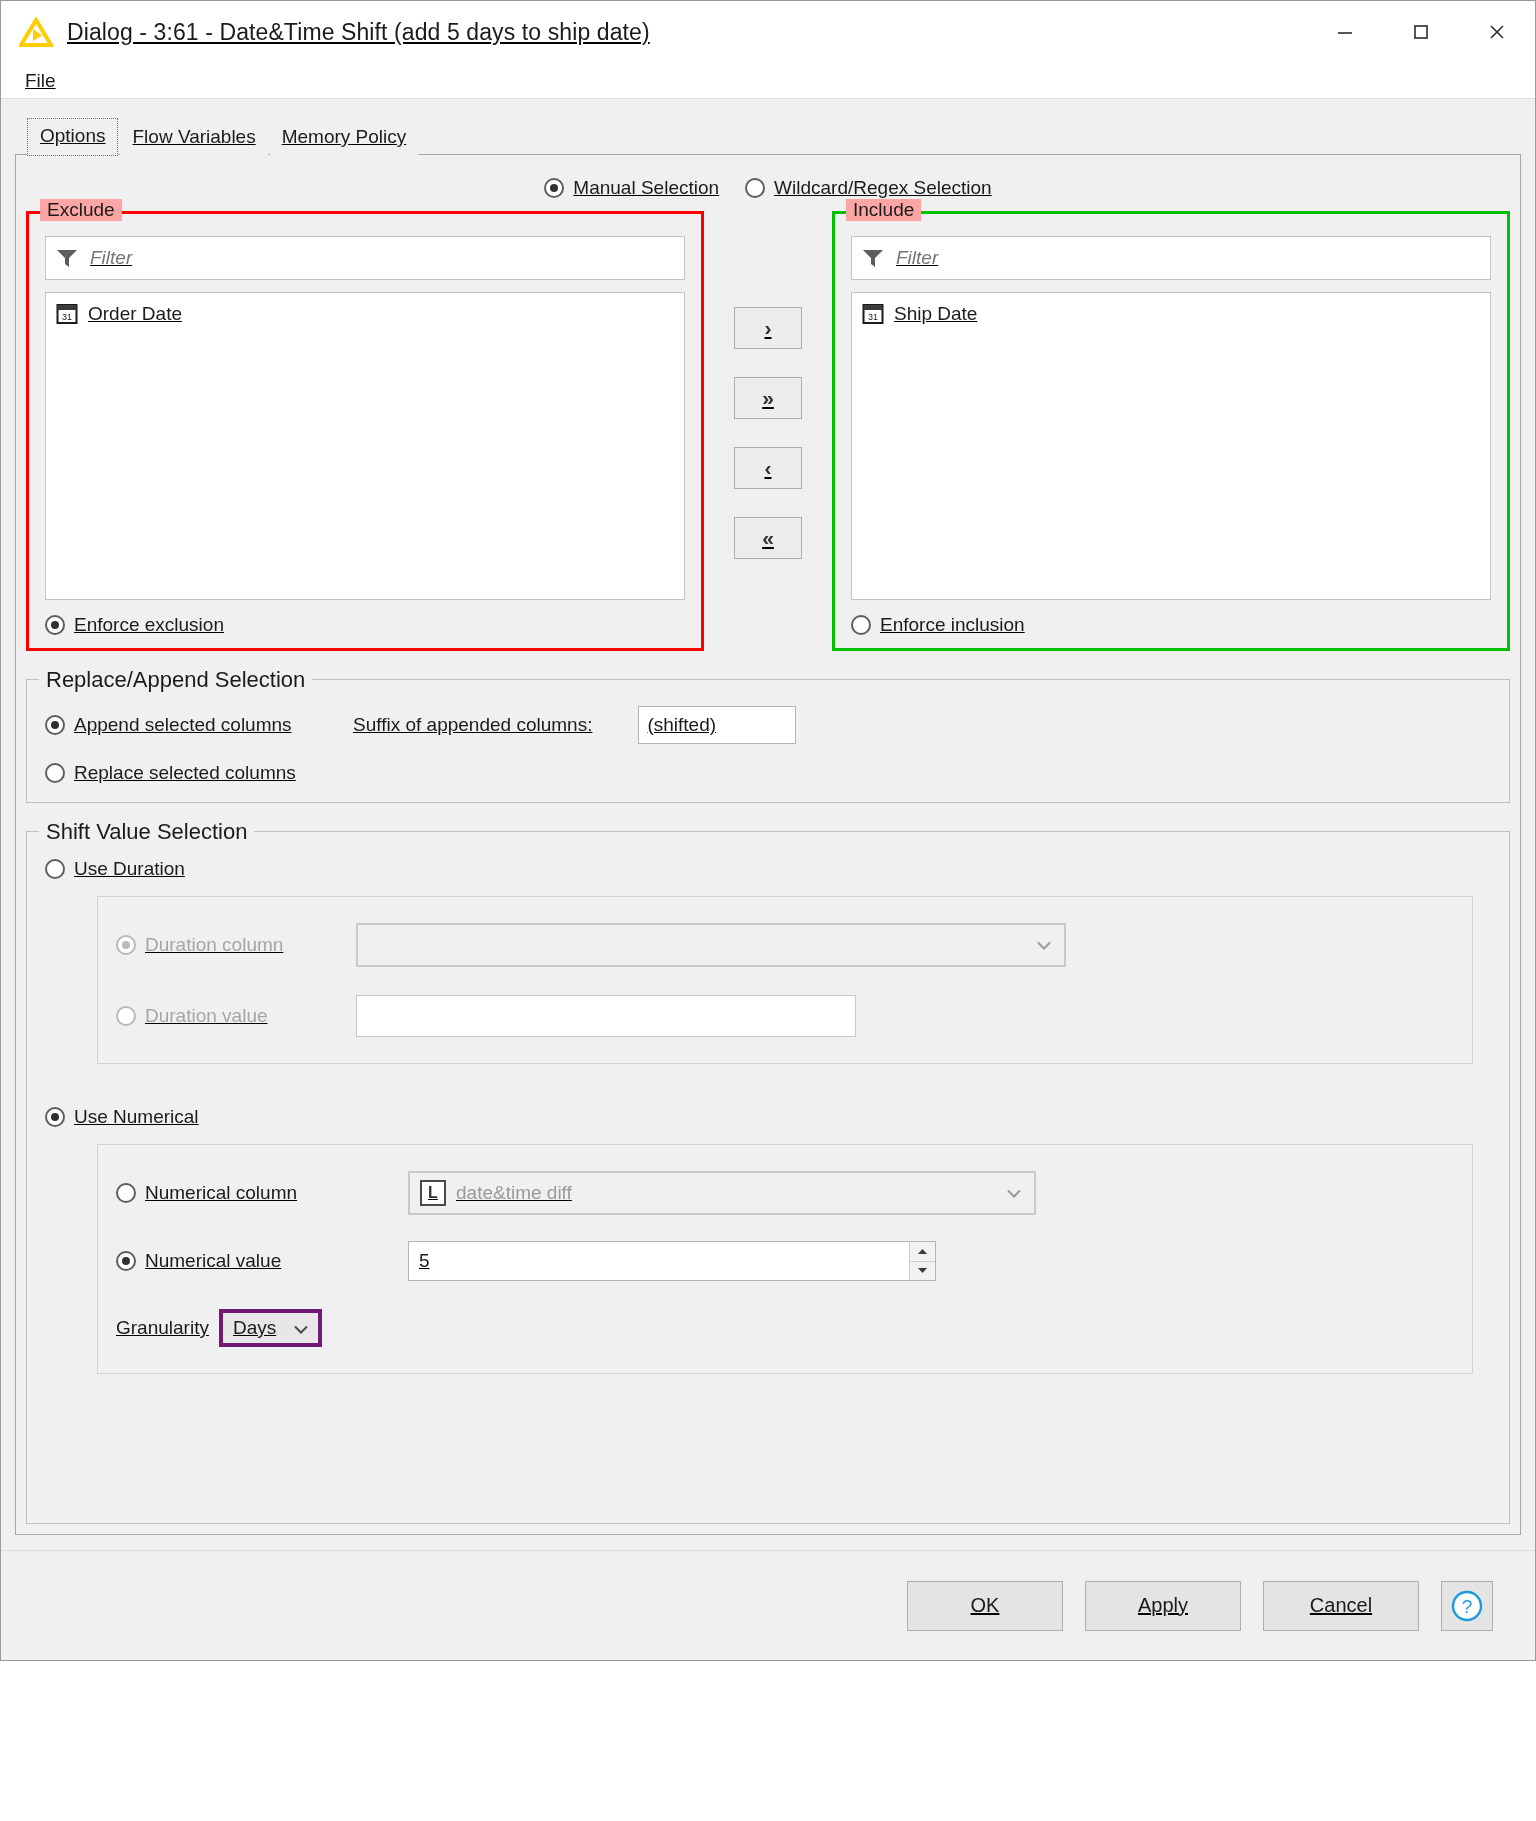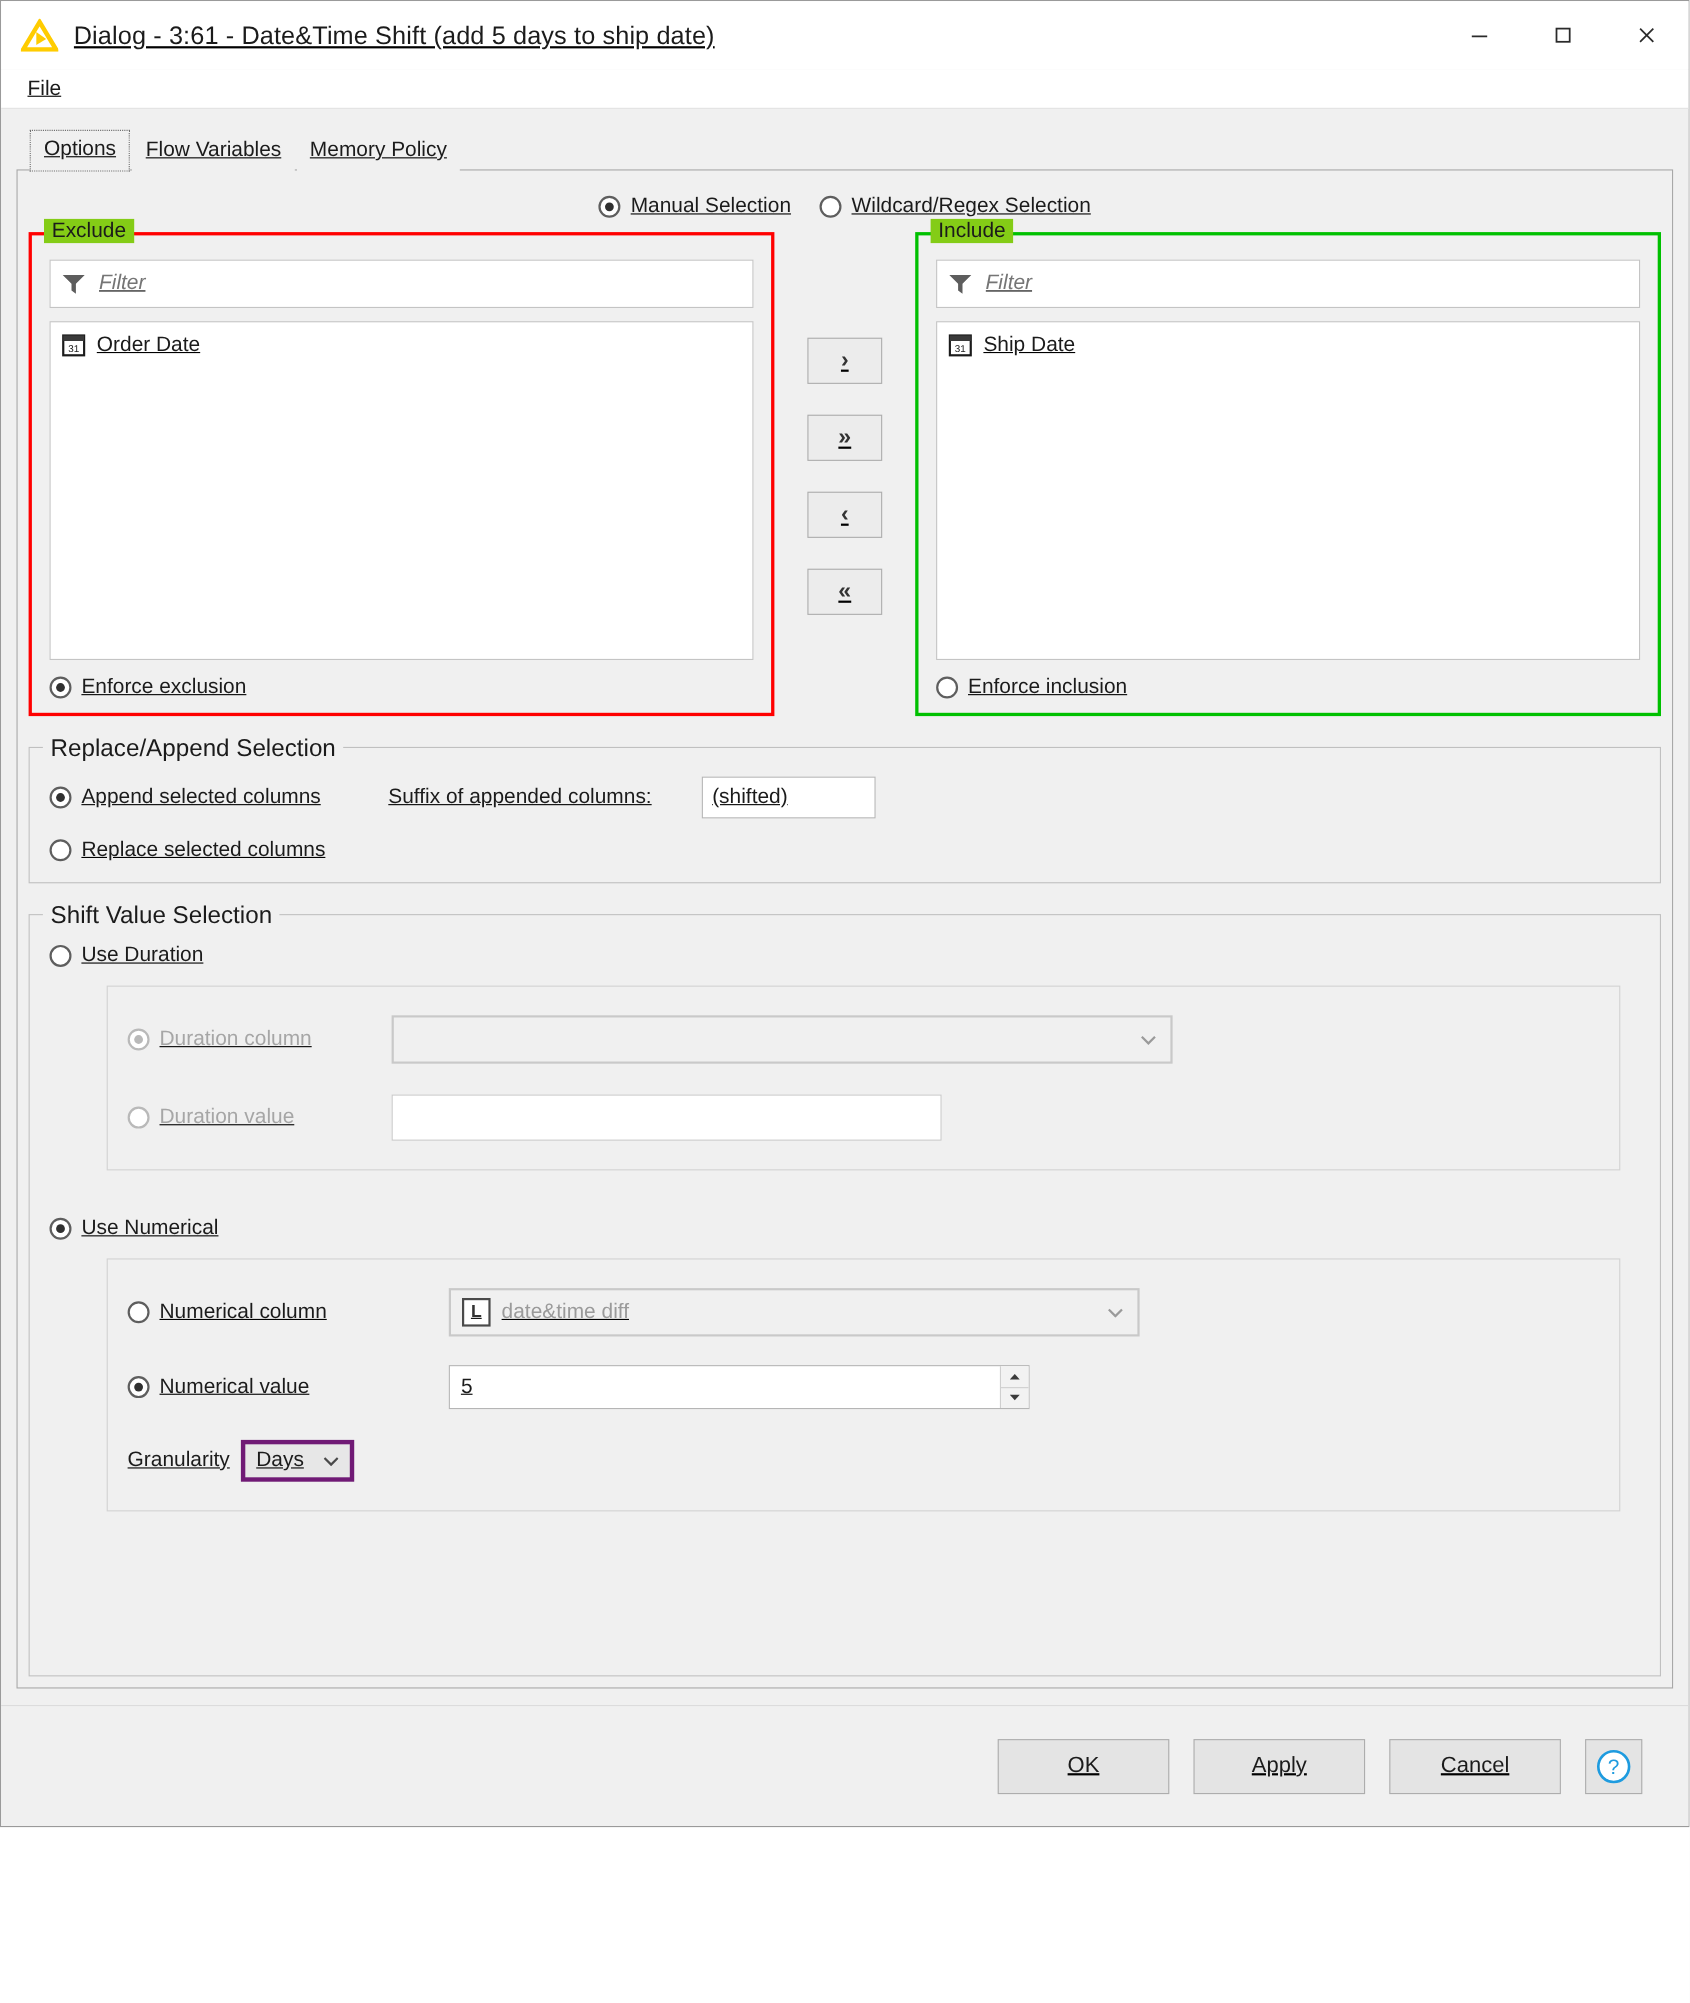--- a/index.html
+++ b/index.html
@@ -106,21 +106,21 @@
   .side-box {
     border: 3px solid #ff0000;
     background: #f0f0f0;
     padding: 22px 16px 12px 16px;
     height: 440px;
     display: flex; flex-direction: column;
   }
   .side-box.include { border-color: #00c000; }
   .side-legend {
     position: absolute; top: -12px; left: 14px;
-    background: #84cc16; padding: 0 7px;
+    background: #fca5a5; padding: 0 7px;
     font-size: 19px; color: #1b1b1b;
   }
   .search-row {
     background: #fff; border: 1px solid #c4c4c4;
     height: 44px; display: flex; align-items: center;
     padding: 0 10px; margin-bottom: 12px;
   }
   .funnel { width: 22px; height: 20px; margin-right: 10px; flex: 0 0 auto; }
   .search-input {
     border: 0; outline: 0; background: transparent;

